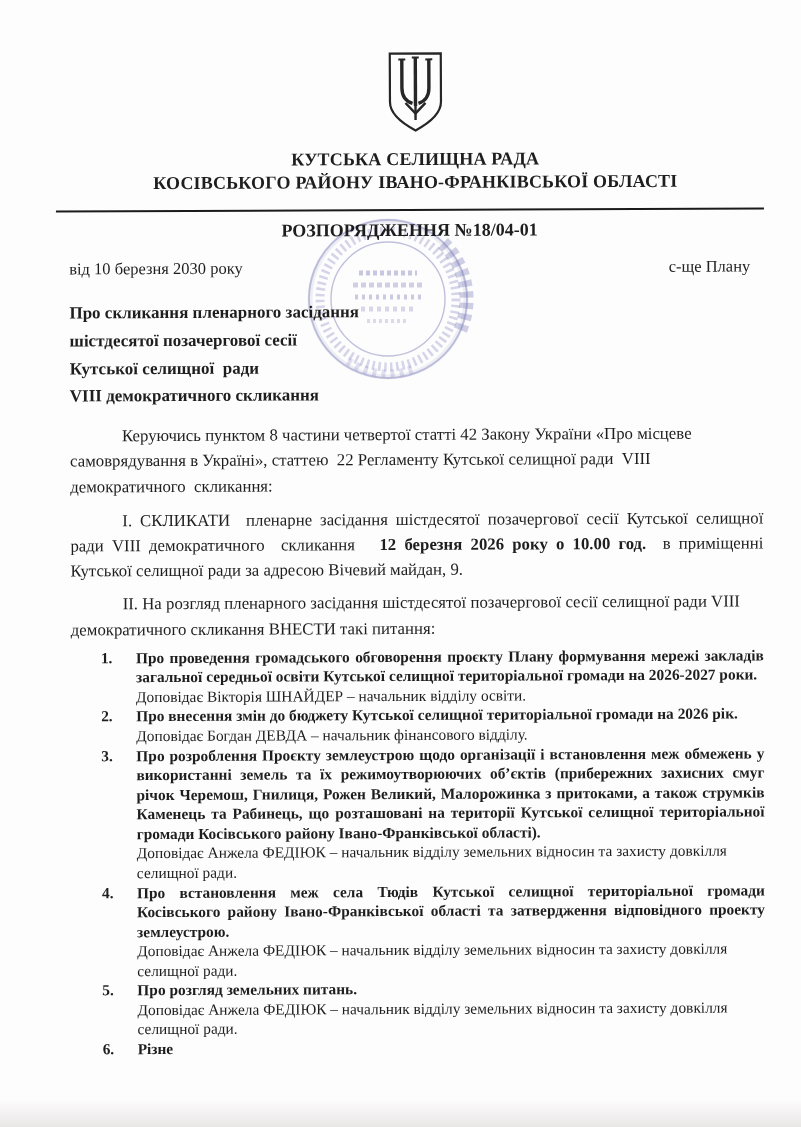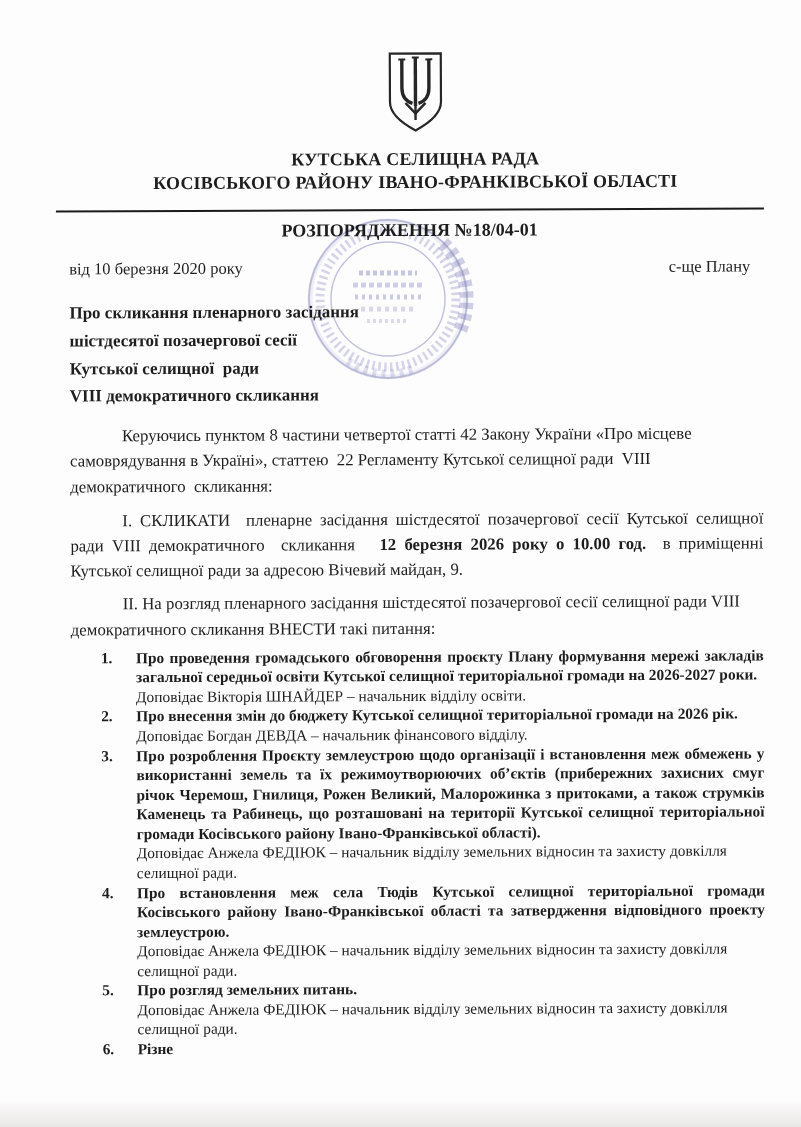--- a/index.html
+++ b/index.html
@@ -73,21 +73,21 @@
     <div class="org">
       <span>КУТСЬКА СЕЛИЩНА РАДА</span>
       <span>КОСІВСЬКОГО РАЙОНУ ІВАНО-ФРАНКІВСЬКОЇ ОБЛАСТІ</span>
     </div>
 
     <hr class="rule">
 
     <div class="doc-title">РОЗПОРЯДЖЕННЯ №18/04-01</div>
 
     <div class="meta">
-      <span>від 10 березня 2020 року</span>
+      <span>від 10 березня 2030 року</span>
       <span>с-ще Плану</span>
     </div>
 
     <div class="subject">
       <span>Про скликання пленарного засідання</span>
       <span>шістдесятої позачергової сесії</span>
       <span>Кутської селищної  ради</span>
       <span>VIII демократичного скликання</span>
     </div>
 

